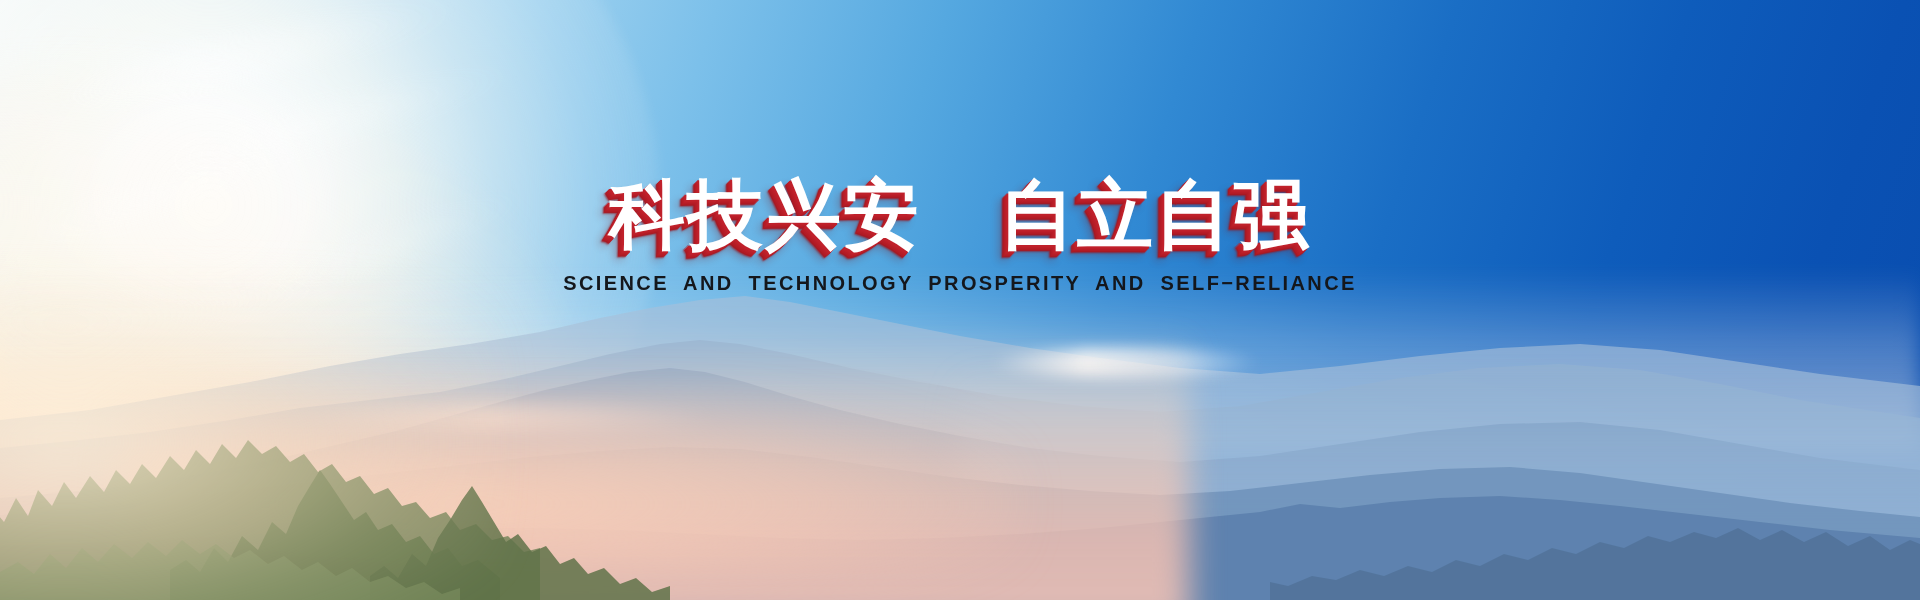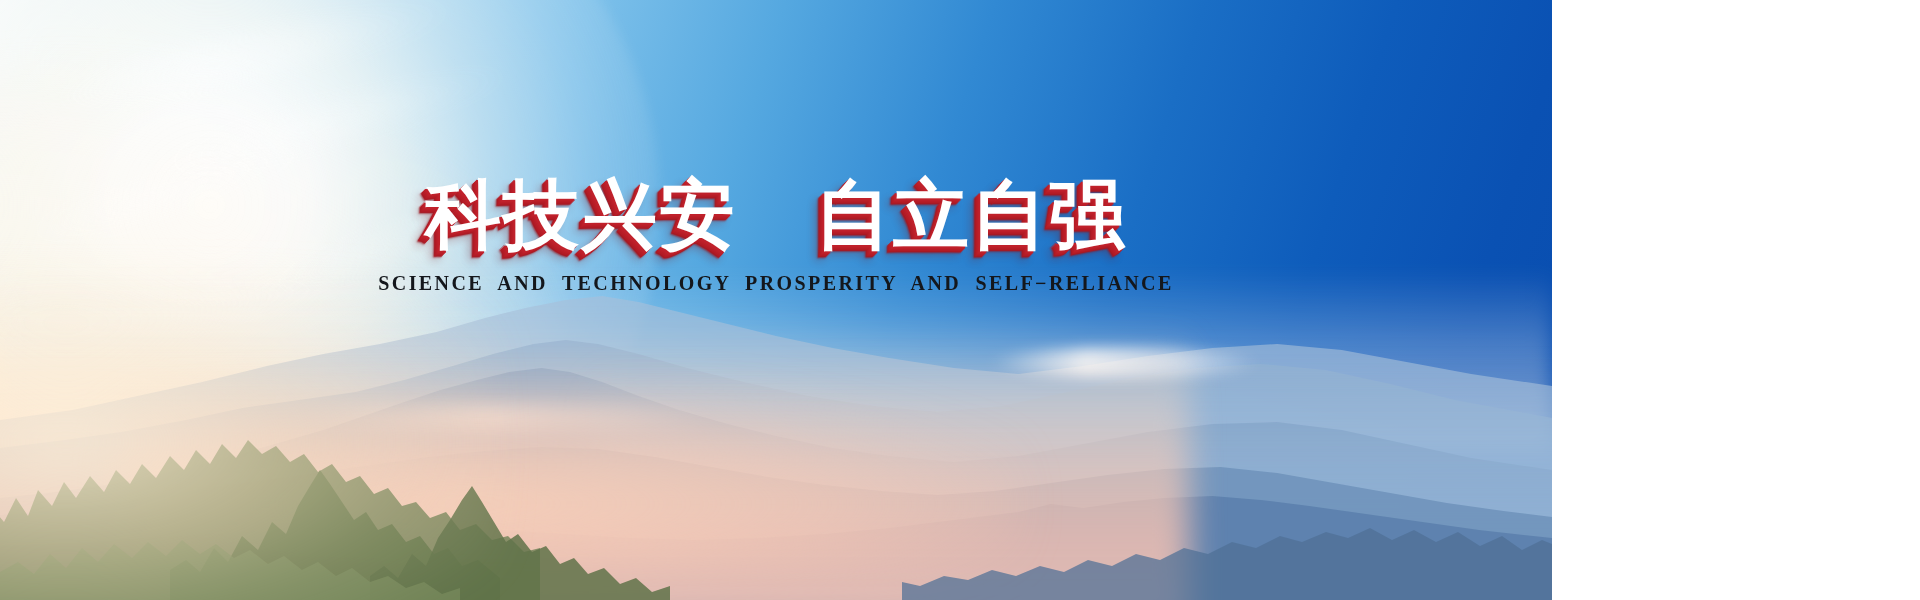--- a/index.html
+++ b/index.html
@@ -4,21 +4,21 @@
 <title>Banner</title>
 <style>
   html, body {
     margin: 0;
     padding: 0;
     background: #ffffff;
   }
 
   #banner {
     position: relative;
-    width: 1552px;
+    width: 1920px;
     height: 600px;
     overflow: hidden;
     font-family: "Liberation Sans", "DejaVu Sans", sans-serif;
     user-select: none;
   }
 
   
   .sky {
     position: absolute;
     inset: 0;
@@ -223,21 +223,21 @@
       -3px  3px 0   #bb1f29,
       -4px  4px 0   #b61d27,
       -5px  5px 0   #b11b25,
       -6px  6px 1px #a81822,
       -7px  7px 2px rgba(150,18,28,0.55),
       -9px  9px 8px rgba(120,15,24,0.30);
   }
 
   .subline {
     margin-top: 18px;
-    font-family: Liberation Serif, serif;
+    font-family: Liberation Sans, sans-serif;
     font-weight: 700;
     font-size: 20px;
     letter-spacing: 2.4px;
     word-spacing: 7px;
     color: #14171c;
     white-space: pre;
   }
 </style>
 </head>
 <body>

